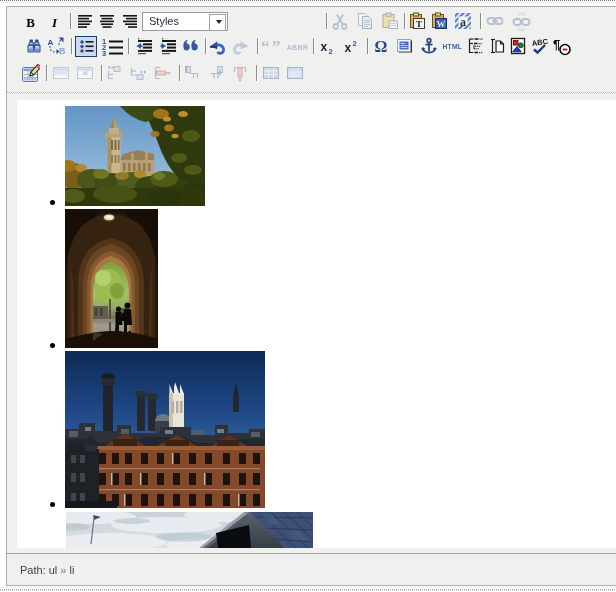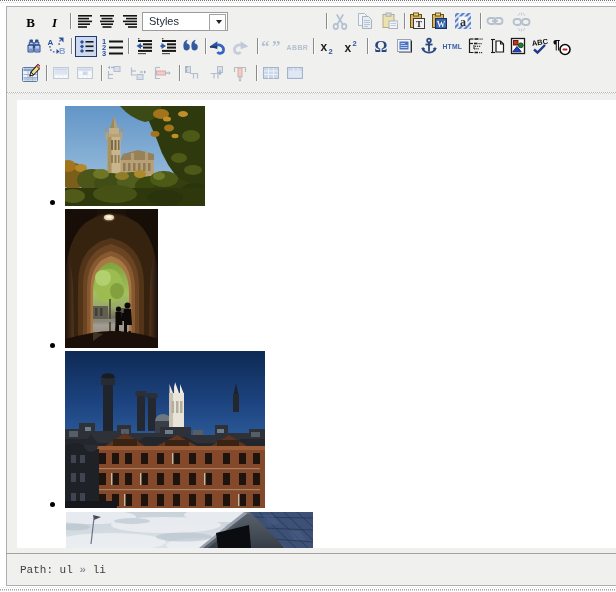--- a/index.html
+++ b/index.html
@@ -34,21 +34,21 @@
 
   <div class="abs" style="left:7px;top:92px;width:609px;height:1px;background:repeating-linear-gradient(90deg,#b5b5b3 0 1px,#fbfbf9 1px 2px);"></div>
   <div class="abs" style="left:7px;top:93px;width:609px;height:1px;background:repeating-linear-gradient(90deg,#fbfbf9 0 1px,#cbcbc9 1px 2px);"></div>
 
   <div class="abs" style="left:7px;top:94px;width:609px;height:459px;background:#f0f0ee;"></div>
 
   <div class="abs" style="left:17px;top:100px;width:599px;height:448px;background:#ffffff;"></div>
 
   <div class="abs" style="left:6px;top:553px;width:610px;height:1px;background:#a2a2a2;"></div>
   <div class="abs" style="left:7px;top:554px;width:609px;height:31px;background:#f0f0ee;"></div>
-  <div class="abs" style="left:20px;top:564px;font-size:11px;color:#3e3e3e;font-family:Liberation Mono, monospace;">Path: ul <span style="color:#6b7886;">»</span> li</div>
+  <div class="abs" style="left:20px;top:564px;font-size:11px;color:#3e3e3e;">Path: ul <span style="color:#6b7886;">»</span> li</div>
 
   <div class="abs bt" style="left:24px;top:15px;width:13px;text-align:center;font-family:'Liberation Serif',serif;font-size:13px;color:#000;">B</div>
   <div class="abs bt" style="left:48px;top:15px;width:13px;text-align:center;font-family:'Liberation Serif',serif;font-size:13px;font-style:italic;color:#000;">I</div>
   <div class="sep1" style="left:70px;top:13px;"></div>
   <div class="ic" id="alL" style="left:75px;top:11px;">
       <svg width="20" height="20">
     <g fill="#141414">
           <rect x="3" y="4" width="14" height="1.6"></rect>
           <rect x="3" y="6.8" width="11" height="1.6"></rect>
           <rect x="3" y="9.6" width="14" height="1.6"></rect>

